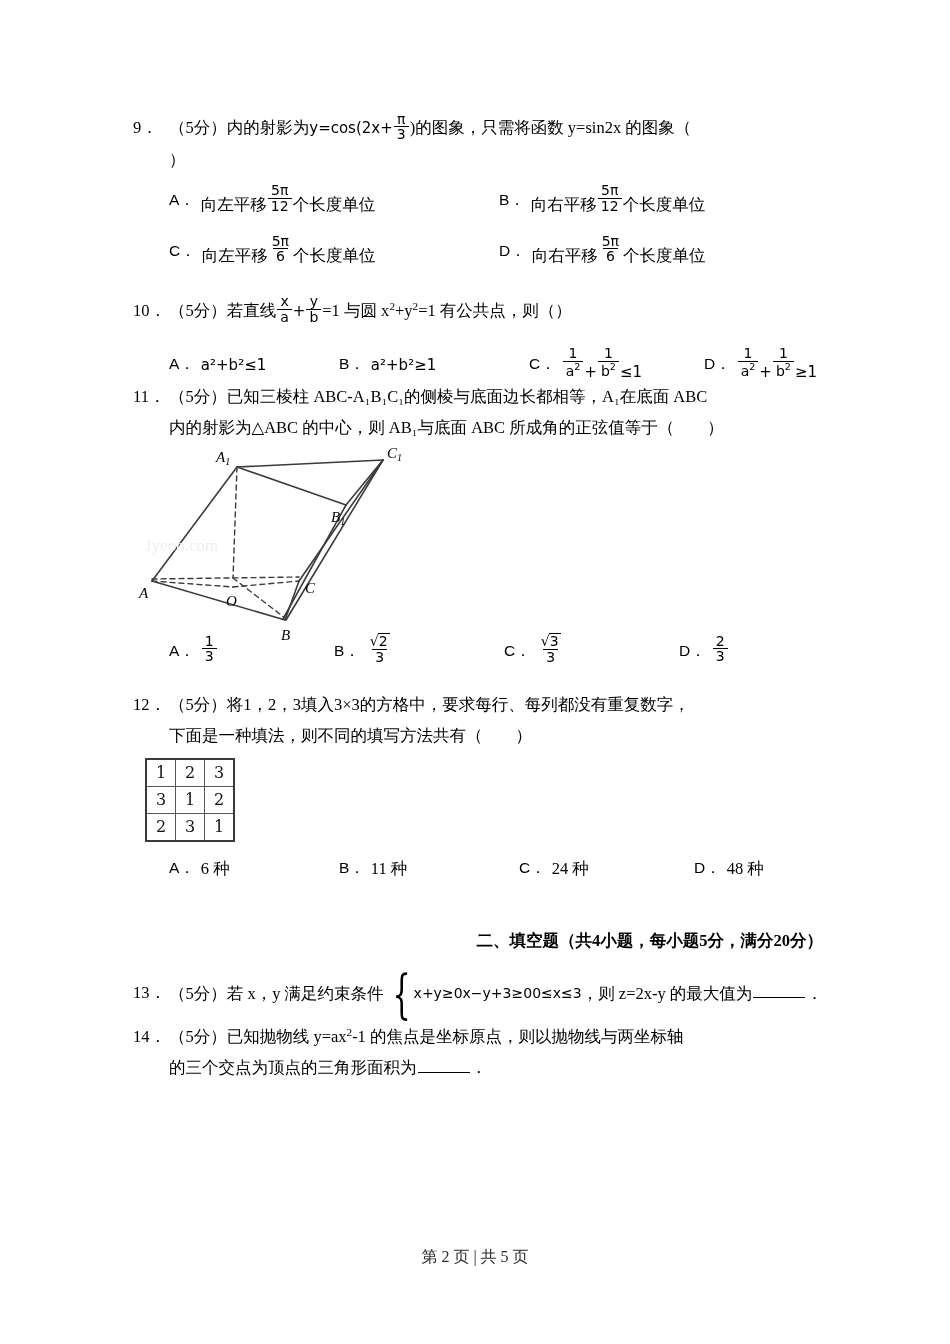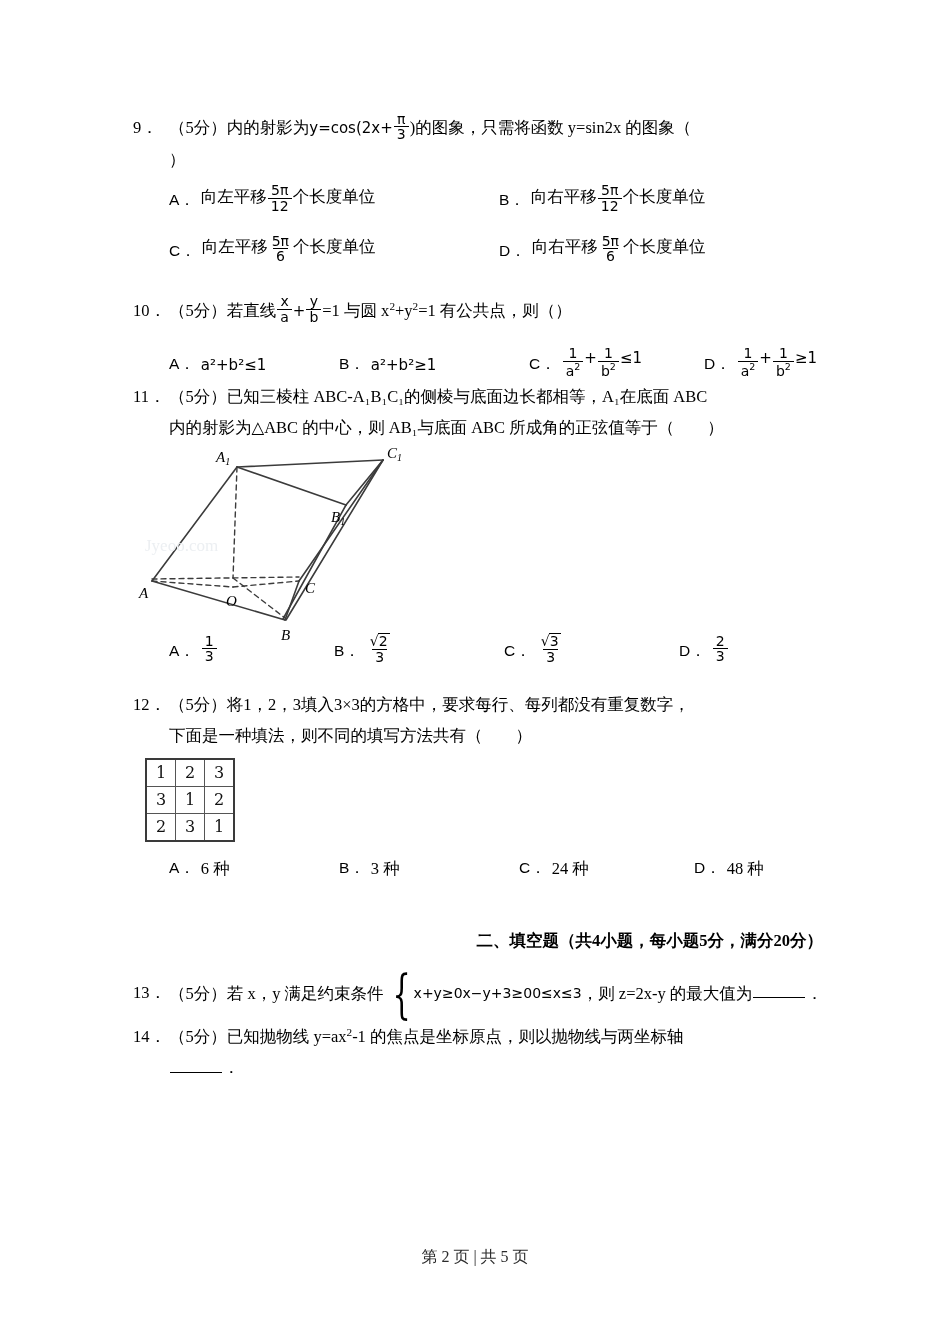--- a/index.html
+++ b/index.html
@@ -100,21 +100,21 @@
     align-items: center;
     white-space: nowrap;
   }
   .opt-label {
     margin-right: 6px;
     font-family: "Liberation Sans", sans-serif;
     font-size: 15.5px;
   }
   .opt-text {
     display: flex;
-    align-items: flex-start;
+    align-items: flex-end;
   }
 
   
   .figure-wrap {
     position: relative;
     height: 200px;
     margin-left: 0;
   }
   .prism-svg { display: block; }
   .fig-label {
@@ -441,21 +441,21 @@
     </tbody>
       </table>
 
     <div class="opts" style="margin-top:16px;">
       <div class="opt" style="width:170px;">
         <span class="opt-label">A．</span>
         <span>6 种</span>
       </div>
       <div class="opt" style="width:180px;">
         <span class="opt-label">B．</span>
-        <span>3 种</span>
+        <span>11 种</span>
       </div>
       <div class="opt" style="width:175px;">
         <span class="opt-label">C．</span>
         <span>24 种</span>
       </div>
       <div class="opt">
         <span class="opt-label">D．</span>
         <span>48 种</span>
       </div>
     </div>
@@ -475,20 +475,21 @@
             </span><span>，则 z=2x‑y 的最大值为</span><span class="blank-line"></span><span>．</span></span>
       </div>
     </div>
 
     <div class="q" style="margin-top:8px;">
       <div class="q-line">
         <span class="q-num">14．</span>
         <span class="q-body"><span>（5分）</span><span>已知抛物线 y=ax</span><sup class="sp">2</sup><span>‑1 的焦点是坐标原点，则以抛物线与两坐标轴</span></span>
       </div>
       <div class="q-line indent">
+        <span>的三个交点为顶点的三角形面积为</span>
           <span class="blank-line"></span>
           <span>．</span>
       </div>
     </div>
 
   </div>
 
   <div class="footer">第 2 页 | 共 5 页</div>
 </div>
 

